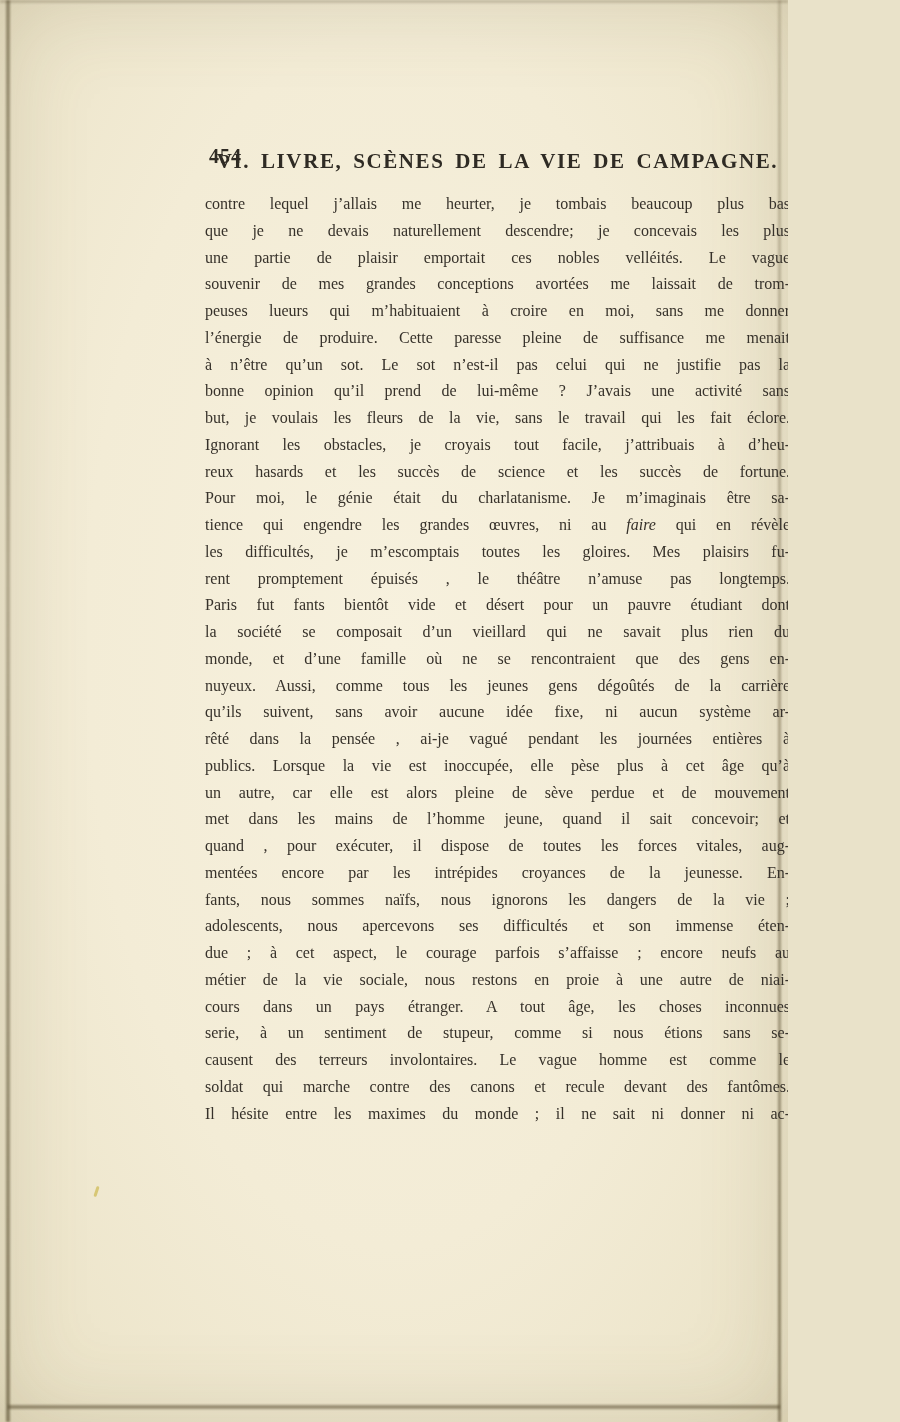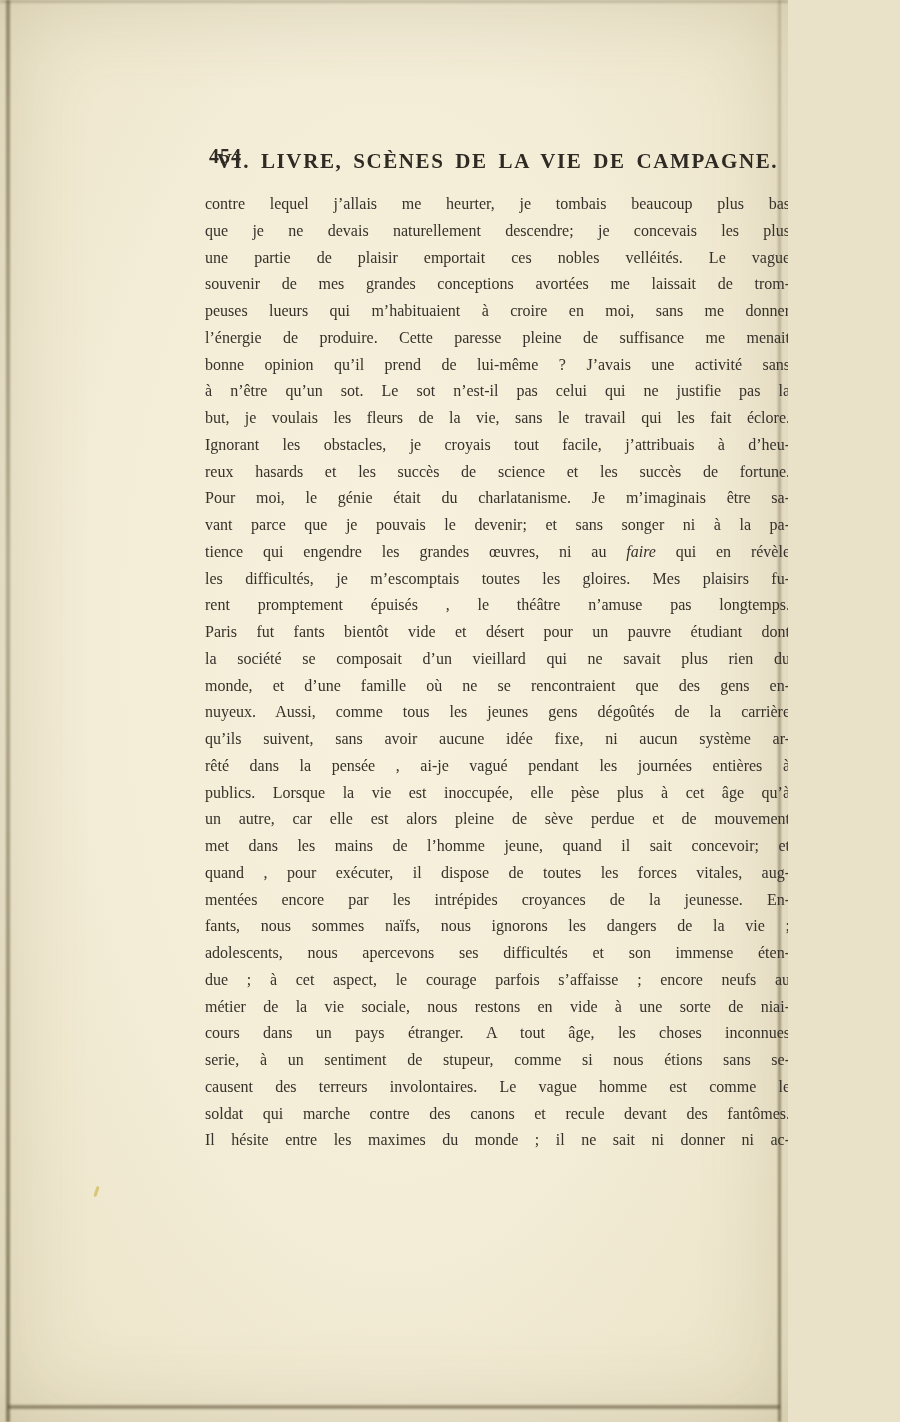--- a/index.html
+++ b/index.html
@@ -54,45 +54,44 @@
       <span class="page-number">454</span>
       <span class="running-title">VI. LIVRE, SCÈNES DE LA VIE DE CAMPAGNE.</span>
     </div>
     <div class="text-block">
         <div class="line"><span>contre lequel j’allais me heurter, je tombais beaucoup plus bas</span></div>
         <div class="line"><span>que je ne devais naturellement descendre; je concevais les plus</span></div>
         <div class="line"><span>une partie de plaisir emportait ces nobles velléités. Le vague</span></div>
         <div class="line"><span>souvenir de mes grandes conceptions avortées me laissait de trom-</span></div>
         <div class="line"><span>peuses lueurs qui m’habituaient à croire en moi, sans me donner</span></div>
         <div class="line"><span>l’énergie de produire. Cette paresse pleine de suffisance me menait</span></div>
+        <div class="line"><span>à n’être qu’un sot. Le sot n’est-il pas celui qui ne justifie pas la</span></div>
         <div class="line"><span>bonne opinion qu’il prend de lui-même ? J’avais une activité sans</span></div>
-        <div class="line"><span>à n’être qu’un sot. Le sot n’est-il pas celui qui ne justifie pas la</span></div>
         <div class="line"><span>but, je voulais les fleurs de la vie, sans le travail qui les fait éclore.</span></div>
         <div class="line"><span>Ignorant les obstacles, je croyais tout facile, j’attribuais à d’heu-</span></div>
         <div class="line"><span>reux hasards et les succès de science et les succès de fortune.</span></div>
         <div class="line"><span>Pour moi, le génie était du charlatanisme. Je m’imaginais être sa-</span></div>
-        <div class="line"><span>vant parce que je pouvais le devenir; et sans songer ni à la pa-</span></div>
         <div class="line"><span>tience qui engendre les grandes œuvres, ni au </span><i>faire</i><span> qui en révèle</span></div>
         <div class="line"><span>les difficultés, je m’escomptais toutes les gloires. Mes plaisirs fu-</span></div>
         <div class="line"><span>rent promptement épuisés , le théâtre n’amuse pas longtemps.</span></div>
         <div class="line"><span>Paris fut fants bientôt vide et désert pour un pauvre étudiant dont</span></div>
         <div class="line"><span>la société se composait d’un vieillard qui ne savait plus rien du</span></div>
         <div class="line"><span>monde, et d’une famille où ne se rencontraient que des gens en-</span></div>
         <div class="line"><span>nuyeux. Aussi, comme tous les jeunes gens dégoûtés de la carrière</span></div>
         <div class="line"><span>qu’ils suivent, sans avoir aucune idée fixe, ni aucun système ar-</span></div>
         <div class="line"><span>rêté dans la pensée , ai-je vagué pendant les journées entières à</span></div>
         <div class="line"><span>publics. Lorsque la vie est inoccupée, elle pèse plus à cet âge qu’à</span></div>
         <div class="line"><span>un autre, car elle est alors pleine de sève perdue et de mouvement</span></div>
         <div class="line"><span>met dans les mains de l’homme jeune, quand il sait concevoir; et</span></div>
         <div class="line"><span>quand , pour exécuter, il dispose de toutes les forces vitales, aug-</span></div>
         <div class="line"><span>mentées encore par les intrépides croyances de la jeunesse. En-</span></div>
         <div class="line"><span>fants, nous sommes naïfs, nous ignorons les dangers de la vie ;</span></div>
         <div class="line"><span>adolescents, nous apercevons ses difficultés et son immense éten-</span></div>
         <div class="line"><span>due ; à cet aspect, le courage parfois s’affaisse ; encore neufs au</span></div>
-        <div class="line"><span>métier de la vie sociale, nous restons en vide à une sorte de niai-</span></div>
+        <div class="line"><span>métier de la vie sociale, nous restons en proie à une autre de niai-</span></div>
         <div class="line"><span>cours dans un pays étranger. A tout âge, les choses inconnues</span></div>
         <div class="line"><span>serie, à un sentiment de stupeur, comme si  nous étions sans se-</span></div>
         <div class="line"><span>causent des terreurs involontaires. Le vague homme est comme le</span></div>
         <div class="line"><span>soldat qui marche contre des canons et recule devant des fantômes.</span></div>
         <div class="line"><span>Il hésite entre les maximes du monde ; il ne sait ni donner ni ac-</span></div>
       </div>
   </div>
 
 </div>
 

